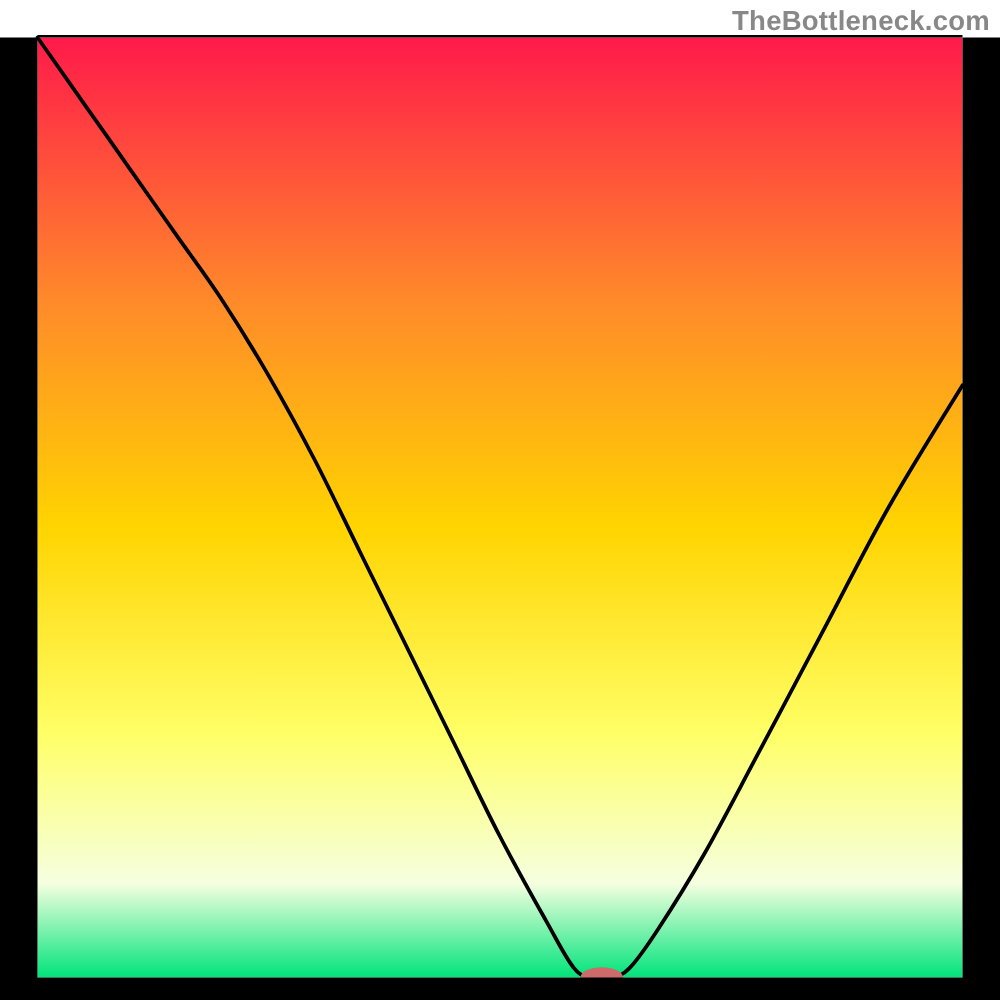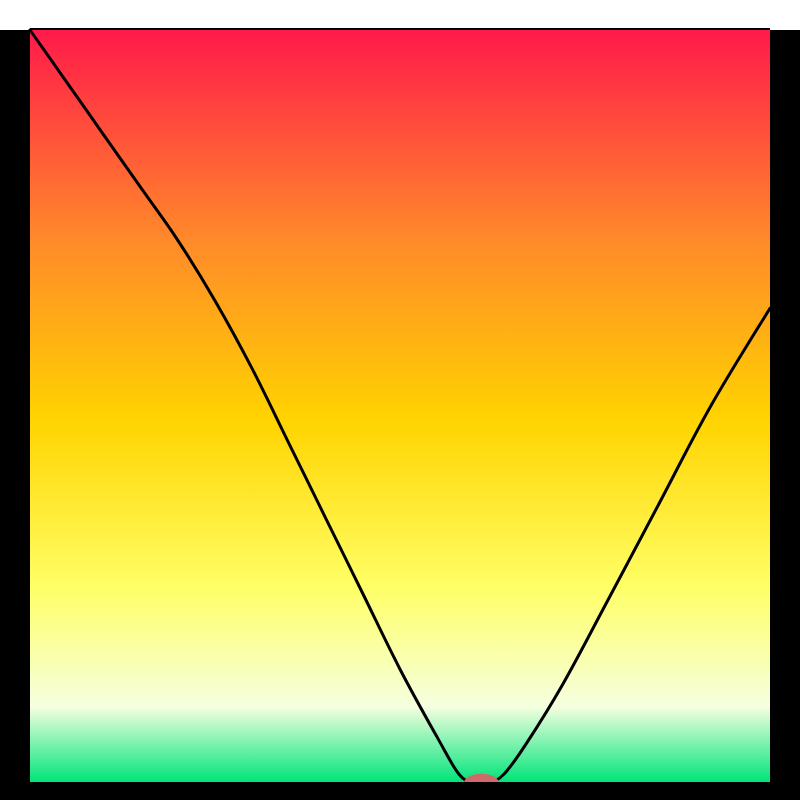--- a/index.html
+++ b/index.html
@@ -23,20 +23,21 @@
     letter-spacing: 0.2px;
   }
   svg {
     display: block;
   }
 </style>
 </head>
 <body>
 
 <div class="wrap">
+  <div class="attribution">TheBottleneck.com</div>
 
   <svg id="chart-svg" width="800" height="800" viewBox="0 0 800 800">
     <defs>
       <linearGradient id="bg-grad" x1="0" y1="0" x2="0" y2="1">
         <stop id="g0" offset="0%" stop-color="#ff1a4a"></stop>
         <stop id="g1" offset="28%" stop-color="#ff8a2a"></stop>
         <stop id="g2" offset="52%" stop-color="#ffd400"></stop>
         <stop id="g3" offset="74%" stop-color="#ffff66"></stop>
         <stop id="g4" offset="90%" stop-color="#f5ffe0"></stop>
         <stop id="g5" offset="100%" stop-color="#00e47a"></stop>

